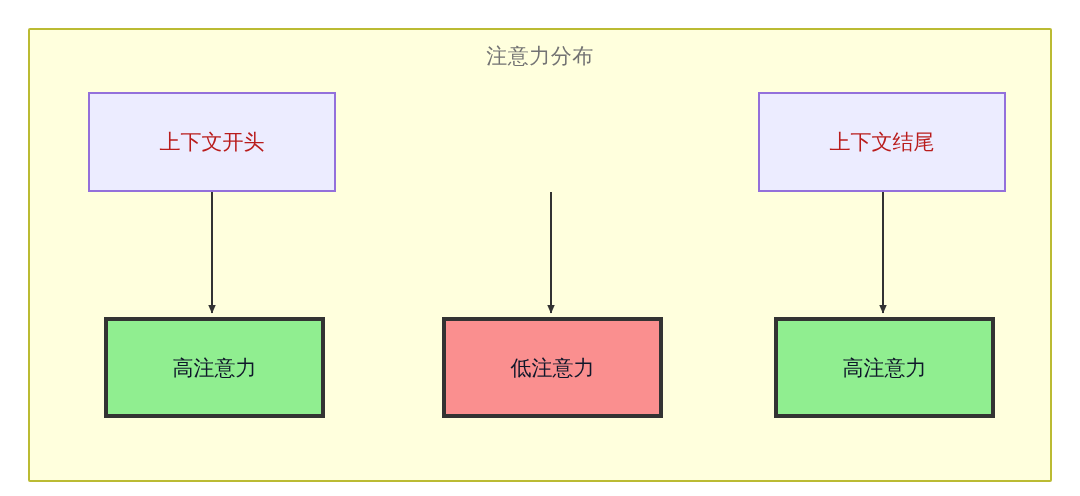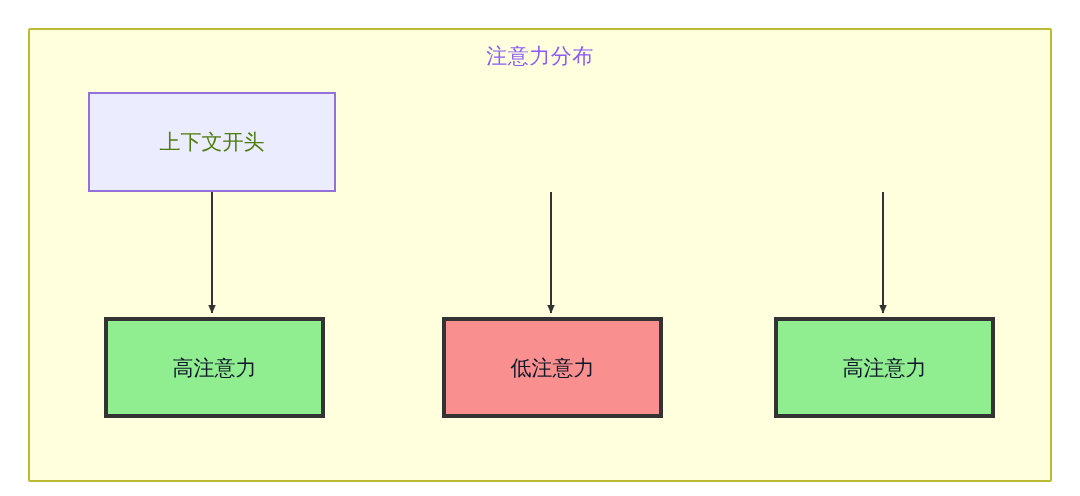--- a/index.html
+++ b/index.html
@@ -34,38 +34,38 @@
     box-sizing: border-box;
   }
 
   .subgraph-title {
     position: absolute;
     top: 12px;
     left: 0;
     width: 100%;
     text-align: center;
     font-size: 21px;
-    color: #8b5cf6;
+    color: #737373;
     letter-spacing: 0.5px;
     white-space: nowrap;
   }
 
   
   .node-src {
     position: absolute;
     width: 248px;
     height: 100px;
     background: #ececff;
     border: 2px solid #9370db;
     box-sizing: border-box;
     display: flex;
     align-items: center;
     justify-content: center;
     font-size: 21px;
-    color: #4d7c0f;
+    color: #b91c1c;
     white-space: nowrap;
   }
   .src-1 { left: 88px;  top: 92px; }
   .src-2 { left: 427px; top: 92px; }
   .src-3 { left: 758px; top: 92px; }
 
   
   .node-tgt {
     position: absolute;
     width: 221px;
@@ -109,20 +109,23 @@
       </marker>
     </defs>
     <line x1="212" y1="192" x2="212" y2="313" stroke="#333333" stroke-width="2" marker-end="url(#arrowhead)"></line>
     <line x1="551" y1="192" x2="551" y2="313" stroke="#333333" stroke-width="2" marker-end="url(#arrowhead)"></line>
     <line x1="883" y1="192" x2="883" y2="313" stroke="#333333" stroke-width="2" marker-end="url(#arrowhead)"></line>
   </svg>
 
   <div class="node-src src-1">
     <span>上下文开头</span>
   </div>
+  <div class="node-src src-3">
+    <span>上下文结尾</span>
+  </div>
 
   <div class="node-tgt tgt-1">
     <span>高注意力</span>
   </div>
   <div class="node-tgt tgt-2">
     <span>低注意力</span>
   </div>
   <div class="node-tgt tgt-3">
     <span>高注意力</span>
   </div>

